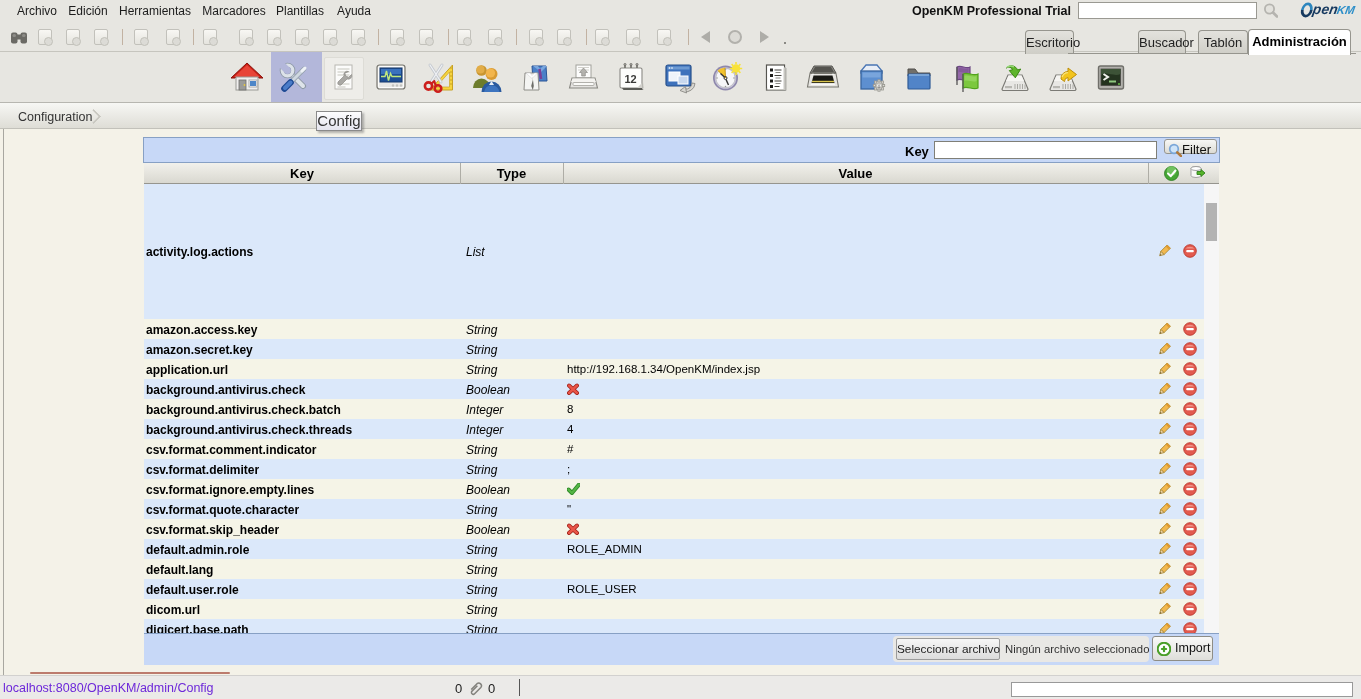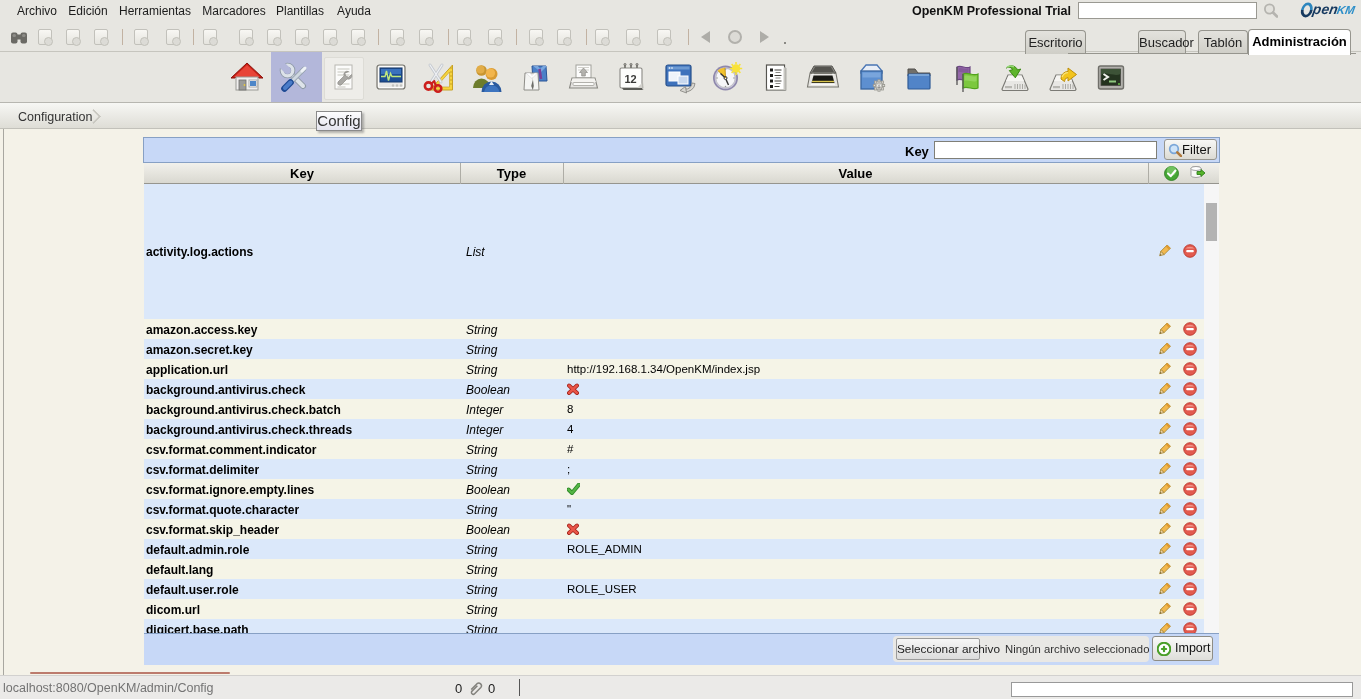--- a/index.html
+++ b/index.html
@@ -12,50 +12,50 @@
 .ti{position:absolute;top:29px;width:14px;height:16px;border:1px solid #c2c1bb;border-radius:2px;background:linear-gradient(#f8f7f3,#e5e4de)}
 .ti:after{content:"";position:absolute;right:-2px;bottom:-2px;width:7px;height:7px;border-radius:50%;background:#dcdbd6;border:1px solid #c2c1ba}
 .sep{position:absolute;top:29px;width:1px;height:16px;background:#c2b2a2}
 #bigbar{left:0;top:52px;width:1361px;height:51px;border-bottom:1px solid #b7b6b0}
 #hilite{left:271px;top:52px;width:51px;height:50px;background:#b3b7da}
 #crumb{left:0;top:103px;width:1361px;height:26px;background:linear-gradient(#f7f7f4,#deddd6);border-bottom:1px solid #c2c1ba}
 #crumbtext{left:18px;top:110px;font-size:12.5px;color:#333}
 #tooltip{left:316px;top:111px;width:46px;height:20px;background:linear-gradient(#fdfdfe,#e4e4ee);border:1px solid #8a8a8a;box-shadow:2px 2px 2px rgba(100,100,100,.45);font-size:15px;color:#333;text-align:center;line-height:17px;z-index:30}
 #vline{left:3px;top:129px;width:1px;height:547px;background:#a8a7a0}
 #statusbar{left:0;top:675px;width:1361px;height:24px;background:#ebeae8;border-top:1px solid #d2d1cf}
-#staturl{left:3px;top:681px;font-size:12.5px;color:#737373}
+#staturl{left:3px;top:681px;font-size:12.5px;color:#6d28d9}
 #redline{left:30px;top:672px;width:200px;height:2px;background:#bc7b6d;border-radius:2px}
 #caret{left:519px;top:679px;width:1px;height:17px;background:#555}
 #statinput{left:1011px;top:682px;width:342px;height:15px;background:#fff;border:1px solid #999}
 .tab{position:absolute;top:30px;height:24px;background:linear-gradient(#e3e2dd,#cfcec7);border:1px solid #96958e;border-bottom:none;border-radius:4px 4px 0 0;font-size:13px;color:#222;text-align:center;line-height:23px}
 #tabactive{position:absolute;top:29px;height:26px;background:#fff;border:1px solid #96958e;border-bottom:none;border-radius:4px 4px 0 0;font-weight:bold;font-size:13px;color:#000;text-align:center;line-height:24px;z-index:5}
 #tabline{left:1068px;top:53px;width:288px;height:1px;background:#96958e}
 #searchlbl{right:290px;top:4px;font-size:12.5px;font-weight:bold;color:#111;white-space:nowrap}
 #searchbox{left:1078px;top:2px;width:179px;height:17px;background:#fff;border:1px solid #9a9992}
 #frow{left:143px;top:137px;width:1077px;height:26px;background:#c7d8f7;border:1px solid #87a0c4}
 #fkey{left:905px;top:144px;font-size:13px;font-weight:bold;color:#000}
 #finput{left:934px;top:141px;width:223px;height:18px;background:#fff;border:1px solid #7f7f77}
-#fbtn{left:1164px;top:139px;width:53px;height:21px;background:linear-gradient(#f7f7f5,#dcdbd4);border:1px solid #96958e;border-radius:3px;font-size:13px;color:#111;text-align:right;line-height:19px;padding-right:5px}
+#fbtn{left:1164px;top:139px;width:53px;height:15px;background:linear-gradient(#f7f7f5,#dcdbd4);border:1px solid #96958e;border-radius:3px;font-size:13px;color:#111;text-align:right;line-height:19px;padding-right:5px}
 #hrow{left:144px;top:163px;width:1075px;height:21px;background:linear-gradient(#f2f1ec,#d9d8d0);border-bottom:1px solid #96958e}
 .hsep{position:absolute;top:163px;width:1px;height:21px;background:#aeada6}
 .htxt{position:absolute;top:166px;font-size:13px;font-weight:bold;color:#000}
 #drows{left:144px;top:184px;width:1060px;height:449px;overflow:hidden}
 .row{position:absolute;left:0;width:1060px;height:20px}
 .bB{background:#dbe8fa}
 .bI{background:#f5f4e7}
 .key{position:absolute;left:2px;top:4px;font-size:12px;font-weight:bold;color:#000;white-space:nowrap}
 .typ{position:absolute;left:322px;top:4px;font-size:12px;font-style:italic;color:#000}
 .val{position:absolute;left:423px;top:4px;font-size:11.5px;color:#000;white-space:nowrap}
 .pen{position:absolute;left:1013px;top:3px}
 .min{position:absolute;left:1039px;top:3px}
 #sbar{left:1204px;top:184px;width:15px;height:449px;background:#f6f6f6}
 #sthumb{left:1206px;top:203px;width:11px;height:38px;background:#b3b3b3}
 #irow{left:144px;top:633px;width:1075px;height:32px;background:#c7d8f7;border-top:1px solid #87a0c4}
 #filewrap{left:893px;top:636px;width:256px;height:26px;background:#e9e8e5;border-radius:4px}
-#filebtn{left:896px;top:638px;width:84px;height:22px;background:linear-gradient(#f6f6f6,#dcdcdc);border:1px solid #9b9b9b;border-radius:2px;font-size:11.8px;color:#222;text-align:center;line-height:20px;white-space:nowrap}
+#filebtn{left:896px;top:638px;width:104px;height:22px;background:linear-gradient(#f6f6f6,#dcdcdc);border:1px solid #9b9b9b;border-radius:2px;font-size:11.8px;color:#222;text-align:center;line-height:20px;white-space:nowrap}
 #filetxt{left:1005px;top:643px;font-size:11.3px;color:#333;white-space:nowrap}
 #ibtn{left:1152px;top:636px;width:61px;height:25px;background:linear-gradient(#f9f9f8,#dededa);border:1px solid #8e8d86;border-radius:3px;font-size:12.5px;color:#111;text-align:left;line-height:23px;padding-left:22px}
 .ic{position:absolute}
 </style></head>
 <body>
 <svg width="0" height="0" style="position:absolute">
 <defs>
 <g id="pencil">
         <g transform="rotate(45 7 7)">
           <rect x="5" y="0.5" width="4.6" height="9" fill="#f2b84e" stroke="#a8852e" stroke-width="0.8"></rect>
@@ -374,21 +374,21 @@
 <path d="M16.2,16 a6,6 0 0 1 5.8,-4.3" stroke="#f8e27a" stroke-width="1.3" fill="none"></path>
   </svg>
 <svg class="ic" style="left:1094px;top:61px" width="34" height="34" viewBox="0 0 34 34">
     <rect x="4.5" y="5" width="25" height="23" rx="2" fill="#b2b1ac" stroke="#706f6a" stroke-width="1.4"></rect>
 <rect x="7" y="8" width="19.5" height="16.5" fill="#24331f" stroke="#4a4945" stroke-width="0.8"></rect>
 <path d="M7,8 L26.5,8 L26.5,13 C20,16 12,10 7,14 z" fill="#3d5237"></path>
 <path d="M9.5,13 l4.5,3 l-4.5,3" stroke="#f2f2ee" stroke-width="2" fill="none"></path>
 <rect x="15" y="19.5" width="7" height="2" fill="#8dc87e"></rect>
 <circle cx="25" cy="23" r="1" fill="#6abf4a"></circle>
   </svg>
-<div class="tab" style="left:1025px;width:61px">Escritorio</div>
+<div class="tab" style="left:1025px;width:49px">Escritorio</div>
 <div class="tab" style="left:1138px;width:48px">Buscador</div>
 <div class="tab" style="left:1198px;width:50px">Tablón</div>
 <div id="tabactive" style="left:1248px;width:103px">Administración</div>
 <div class="abs" id="tabline"></div>
 <div class="abs" id="crumb"></div>
 <div class="abs" id="crumbtext">Configuration</div>
 <div class="abs" id="tooltip">Config</div>
 <div class="abs" id="vline"></div>
 
 <div class="abs" id="frow"></div>

